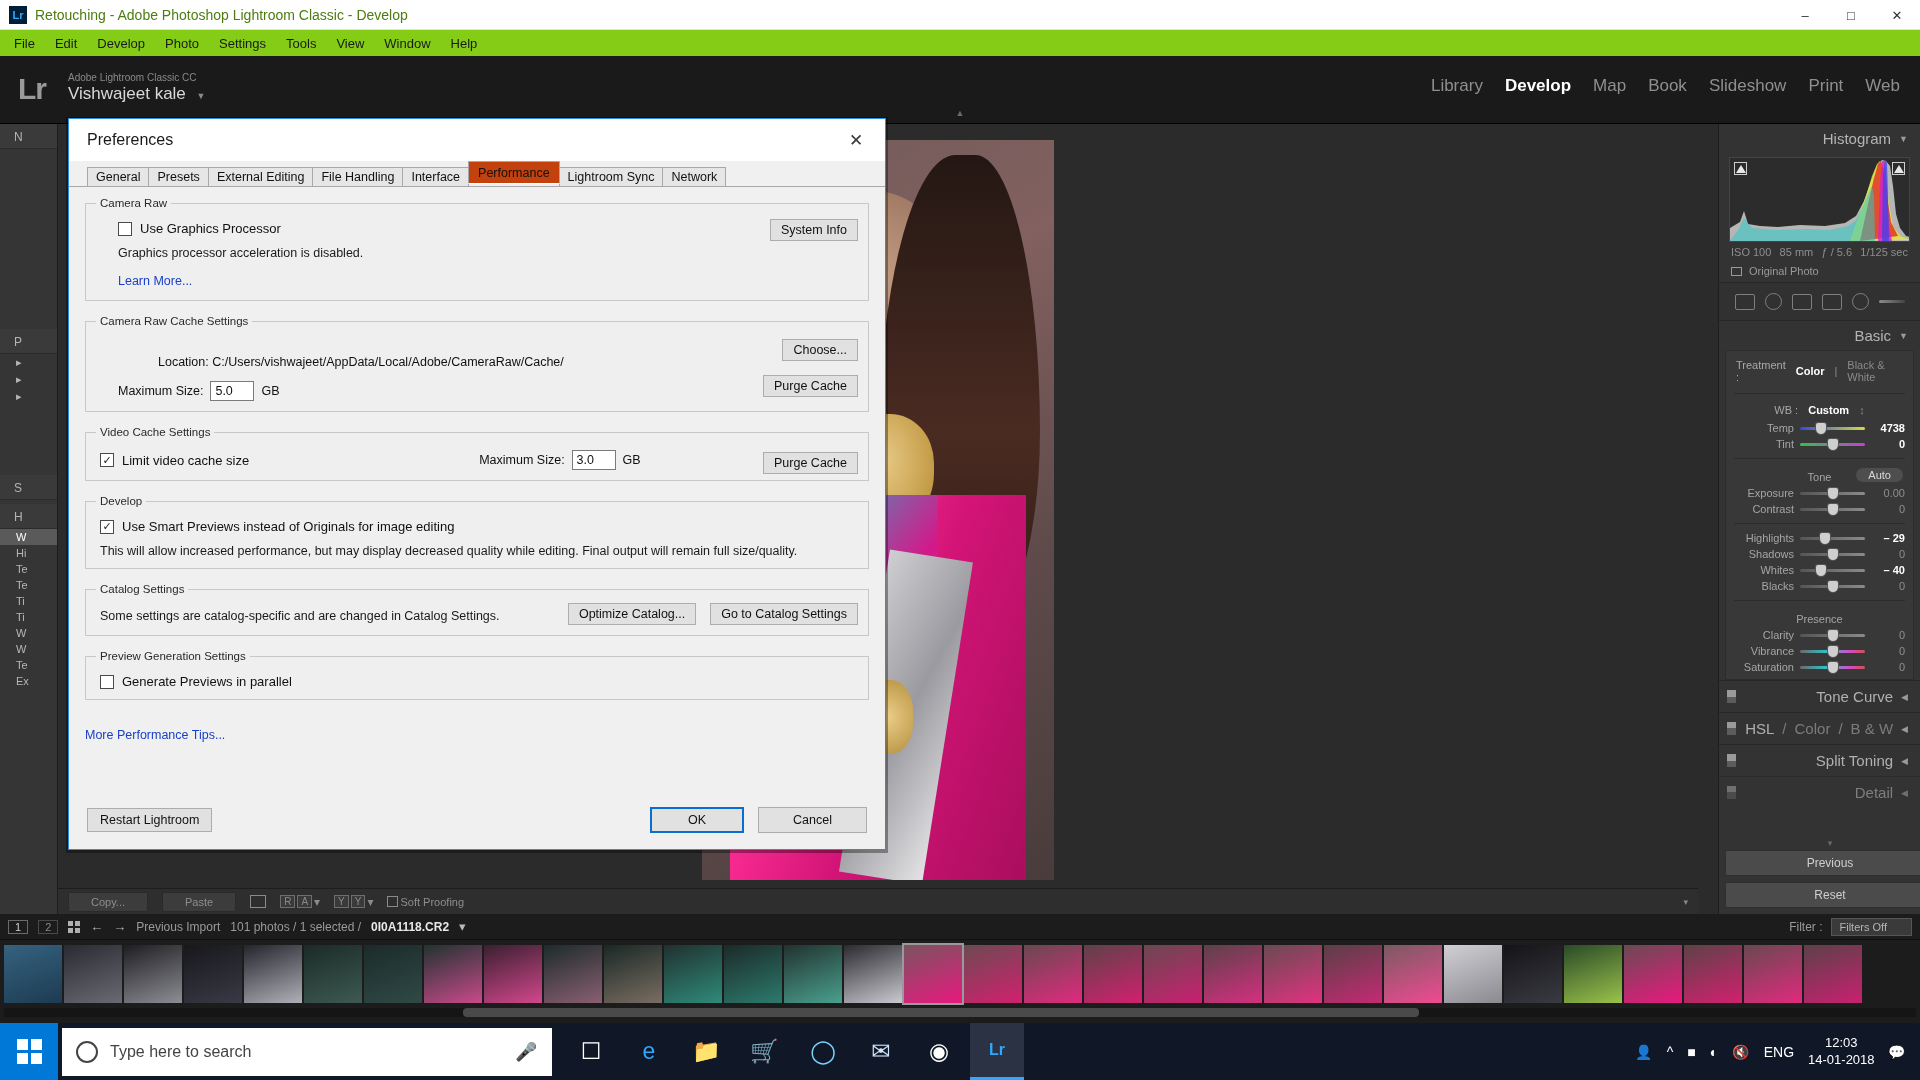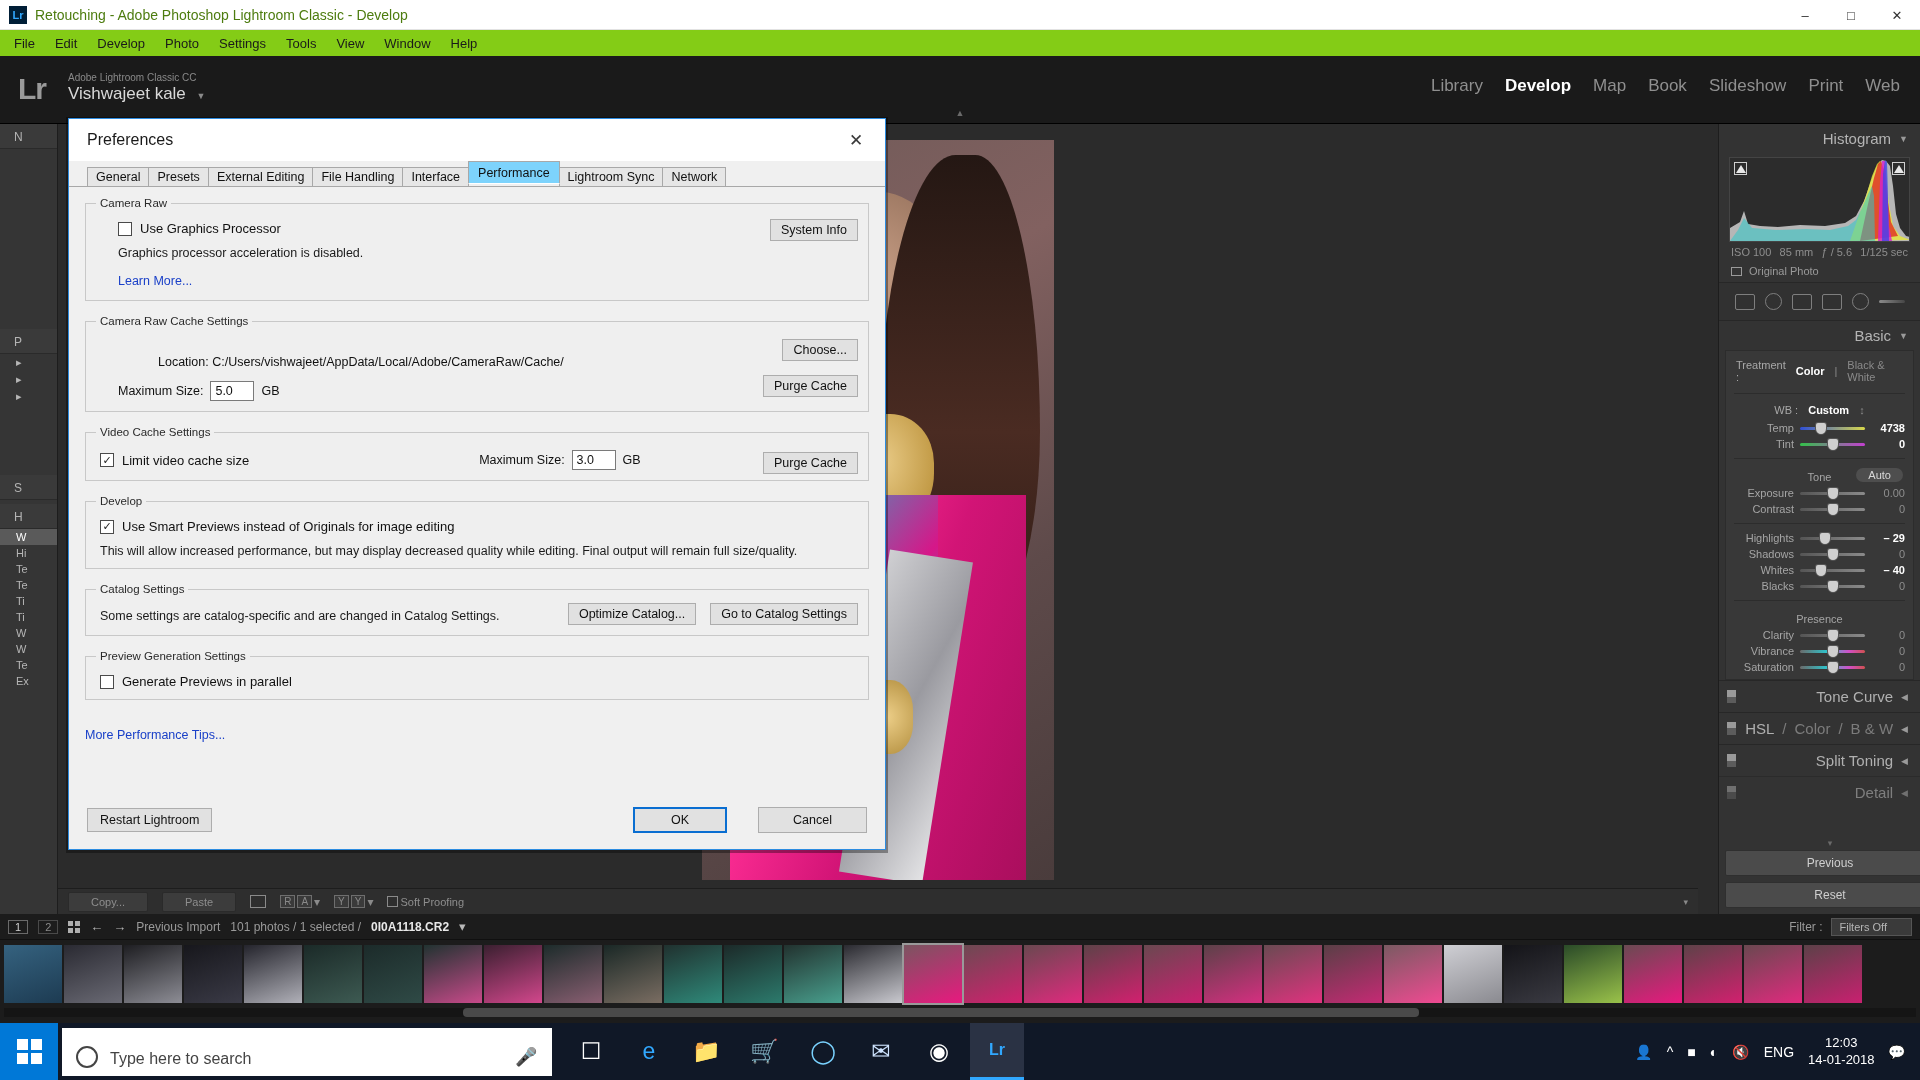--- a/index.html
+++ b/index.html
@@ -213,21 +213,21 @@
   
   .taskbar{
     position:absolute;bottom:0;left:0;width:1920px;height:57px;
     background:#101827; display:flex;align-items:center; color:#fff;
   }
   .startbtn{width:58px;height:57px;background:#0078d7;display:flex;align-items:center;justify-content:center;}
   .startbtn .win{display:grid;grid-template-columns:11px 11px;grid-gap:3px;}
   .startbtn .win i{width:11px;height:11px;background:#fff;display:block;}
   .searchbox{
     width:490px;height:48px;background:#fff;margin-left:4px;display:flex;
-    align-items:flex-end;gap:12px;padding:8px 14px;color:#444;font-size:16px;
+    align-items:center;gap:12px;padding:0 14px;color:#444;font-size:16px;
   }
   .searchbox .circ{width:22px;height:22px;border:2px solid #444;border-radius:50%;}
   .searchbox .mic{margin-left:auto;font-size:18px;color:#444;}
   .tbicons{display:flex;align-items:center;gap:4px;margin-left:12px;}
   .tbi{width:54px;height:57px;display:flex;align-items:center;justify-content:center;font-size:23px;}
   .tbi.active{background:#2a3244;border-bottom:3px solid #31a8ff;}
   .tray{margin-left:auto;display:flex;align-items:center;gap:14px;padding-right:14px;font-size:14px;}
   .clock{text-align:center;line-height:1.25;font-size:13px;}
 
   
@@ -238,42 +238,42 @@
     font-family:"Liberation Sans",sans-serif; color:#111;
   }
   .dlg-title{height:42px;background:#fff;display:flex;align-items:center;
     padding:0 8px 0 18px;font-size:16px;color:#1a1a1a;}
   .dlg-close{margin-left:auto;width:42px;height:34px;display:flex;align-items:center;
     justify-content:center;font-size:17px;color:#3a3a3a;}
   .tabs{display:flex;align-items:flex-end;padding:5px 10px 0 18px;height:26px;
     background:#f0f0f0;border-bottom:1px solid #a8a8a8;}
   .tab{border:1px solid #a8a8a8;border-bottom:none;background:#e6e6e6;padding:2px 8px;
     font-size:12.5px;margin-right:-1px;color:#111;}
-  .tab.active{background:#7dd3fc;padding:4px 9px 3px 9px;position:relative;top:-2px;
+  .tab.active{background:#c2410c;padding:4px 9px 3px 9px;position:relative;top:-2px;
     border-bottom:1px solid #fff;}
   .dlgbody{padding:10px 16px 0 16px;}
   fieldset{border:1px solid #c8c8c8;background:#efefef;padding:8px 10px 10px 10px;
     margin-bottom:14px;position:relative;}
   legend{font-size:11.5px;color:#2a2a2a;padding:0 4px;}
   .chkrow{display:flex;align-items:center;gap:8px;margin:4px 0 0 22px;font-size:13px;}
   .chk{width:14px;height:14px;border:1px solid #4a4a4a;background:#fff;
     display:inline-flex;align-items:center;justify-content:center;font-size:11px;color:#1a1a1a;}
   .note{margin:10px 0 0 22px;font-size:12.5px;color:#1a1a1a;}
   .link{color:#1a40c8;font-size:12.5px;margin:14px 0 2px 22px;display:inline-block;}
   .btn{background:#e1e1e1;border:1px solid #adadad;padding:4px 12px;font-size:12.5px;color:#111;}
   .btn.sm{padding:3px 10px;}
   .btn.primary{border:2px solid #0a6ed1;background:#e1e1e1;}
   .rowline{display:flex;align-items:center;}
   .absbtn{position:absolute;}
   .loc{margin:20px 0 0 62px;font-size:12.5px;}
   .maxrow{display:flex;align-items:center;gap:7px;margin:12px 0 0 22px;font-size:12.5px;}
   .inp{border:1px solid #7a7a7a;background:#fff;width:44px;padding:2px 4px;font-size:12.5px;}
   .dlg-footer{position:absolute;left:0;bottom:0;width:100%;height:58px;
     display:flex;align-items:center;padding:0 18px;}
-  .dlg-footer .right{margin-left:auto;display:flex;gap:31px;}
+  .dlg-footer .right{margin-left:auto;display:flex;gap:14px;}
 </style>
 </head>
 <body>
 
 <div class="winbar">
   <span class="lr-badge">Lr</span>
   <span class="title">Retouching - Adobe Photoshop Lightroom Classic - Develop</span>
   <div class="winbtns">
     <div class="winbtn">–</div>
     <div class="winbtn">□</div>

